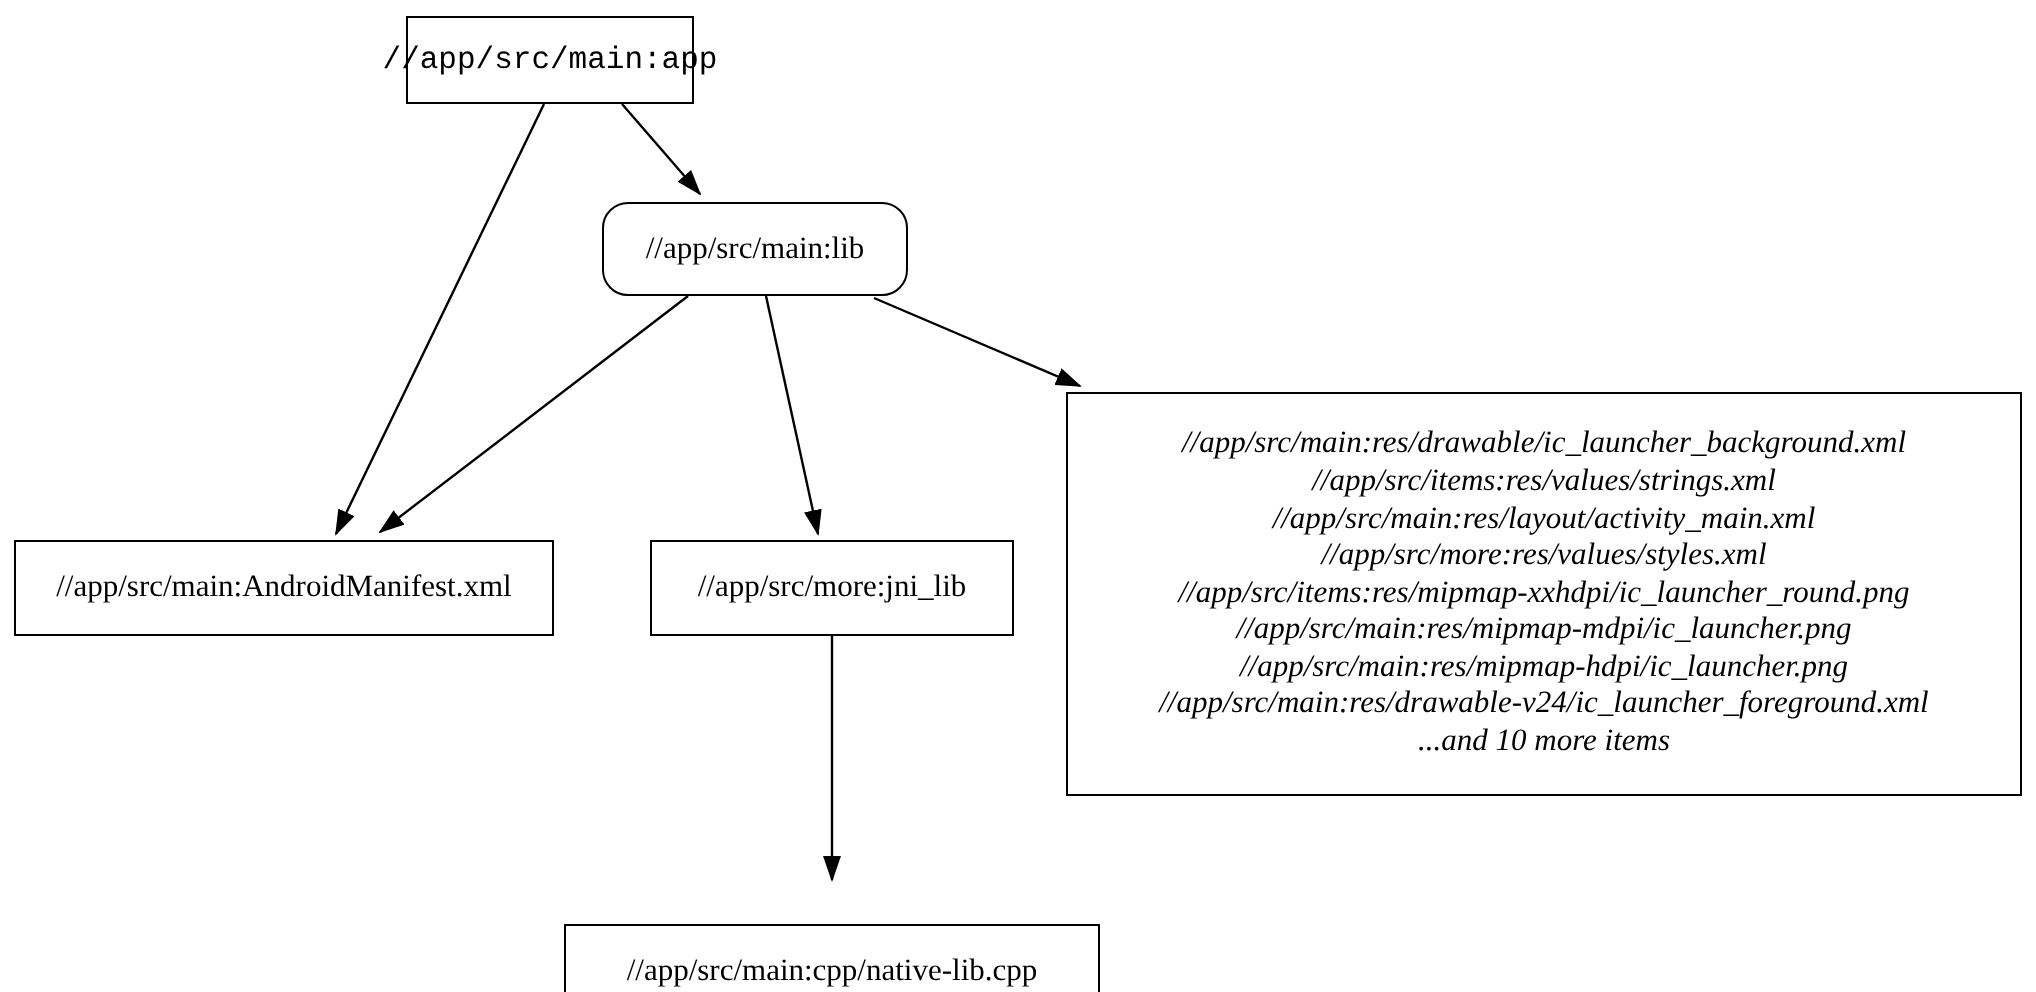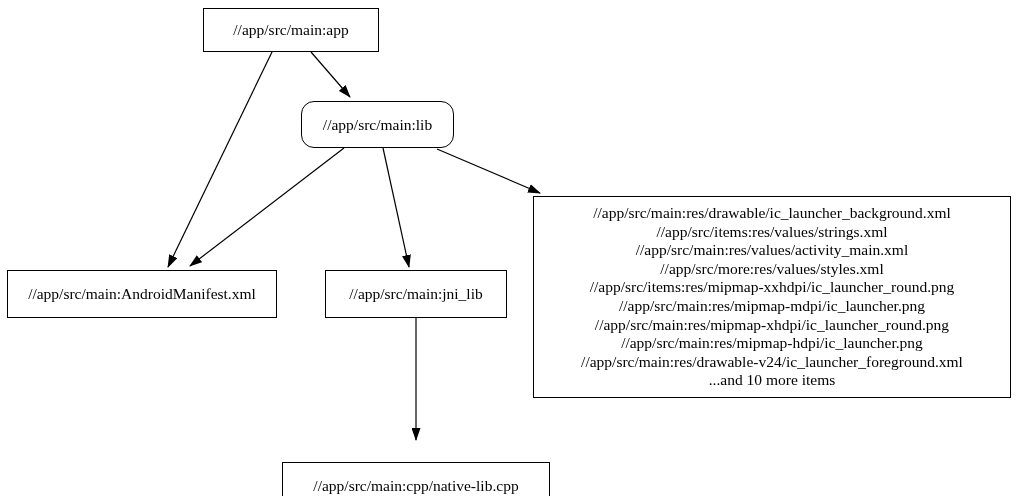--- a/index.html
+++ b/index.html
@@ -39,20 +39,21 @@
     font-size: 15.5px;
     white-space: nowrap;
   }
   .node.multiline {
     flex-direction: column;
     justify-content: center;
   }
   .node.multiline .line {
     line-height: 18.6px;
     font-size: 15.5px;
+    font-style: italic;
   }
 </style>
 </head>
 <body>
 
 <div class="canvas">
 
   <svg class="edges" viewBox="0 0 1018 496" xmlns="http://www.w3.org/2000/svg">
     <defs>
       <marker id="arrow" markerWidth="13" markerHeight="9" refX="12" refY="4.5" orient="auto" markerUnits="userSpaceOnUse">
@@ -60,44 +61,43 @@
       </marker>
     </defs>
     <line x1="311" y1="52" x2="350" y2="97" marker-end="url(#arrow)"></line>
     <line x1="272" y1="52" x2="168" y2="267" marker-end="url(#arrow)"></line>
     <line x1="344" y1="148" x2="190" y2="266" marker-end="url(#arrow)"></line>
     <line x1="383" y1="148" x2="409" y2="267" marker-end="url(#arrow)"></line>
     <line x1="437" y1="149" x2="540" y2="193" marker-end="url(#arrow)"></line>
     <line x1="416" y1="318" x2="416" y2="440" marker-end="url(#arrow)"></line>
   </svg>
 
-  <div class="node" style="left:203px; top:8px; width:176px; height:44px;">
+  <div class="node" style="left:203px; top:8px; width:144px; height:44px;font-family:Liberation Mono, monospace;">
     <span>//app/src/main:app</span>
   </div>
 
   <div class="node" style="left:301px; top:101px; width:153px; height:47px;border-radius:13px;">
     <span>//app/src/main:lib</span>
   </div>
 
   <div class="node" style="left:7px; top:270px; width:270px; height:48px;">
     <span>//app/src/main:AndroidManifest.xml</span>
   </div>
 
   <div class="node" style="left:325px; top:270px; width:182px; height:48px;">
-    <span>//app/src/main:jni_lib</span>
+    <span>//app/src/more:jni_lib</span>
   </div>
 
   <div class="node multiline" style="left:533px; top:196px; width:478px; height:202px;">
     <div class="line">//app/src/main:res/drawable/ic_launcher_background.xml</div>
     <div class="line">//app/src/items:res/values/strings.xml</div>
-    <div class="line">//app/src/main:res/values/activity_main.xml</div>
+    <div class="line">//app/src/main:res/layout/activity_main.xml</div>
     <div class="line">//app/src/more:res/values/styles.xml</div>
     <div class="line">//app/src/items:res/mipmap-xxhdpi/ic_launcher_round.png</div>
     <div class="line">//app/src/main:res/mipmap-mdpi/ic_launcher.png</div>
-    <div class="line">//app/src/main:res/mipmap-xhdpi/ic_launcher_round.png</div>
     <div class="line">//app/src/main:res/mipmap-hdpi/ic_launcher.png</div>
     <div class="line">//app/src/main:res/drawable-v24/ic_launcher_foreground.xml</div>
     <div class="line">...and 10 more items</div>
   </div>
 
   <div class="node" style="left:282px; top:443px; width:268px; height:47px;margin-top:19px;">
     <span>//app/src/main:cpp/native-lib.cpp</span>
   </div>
 
 </div>

